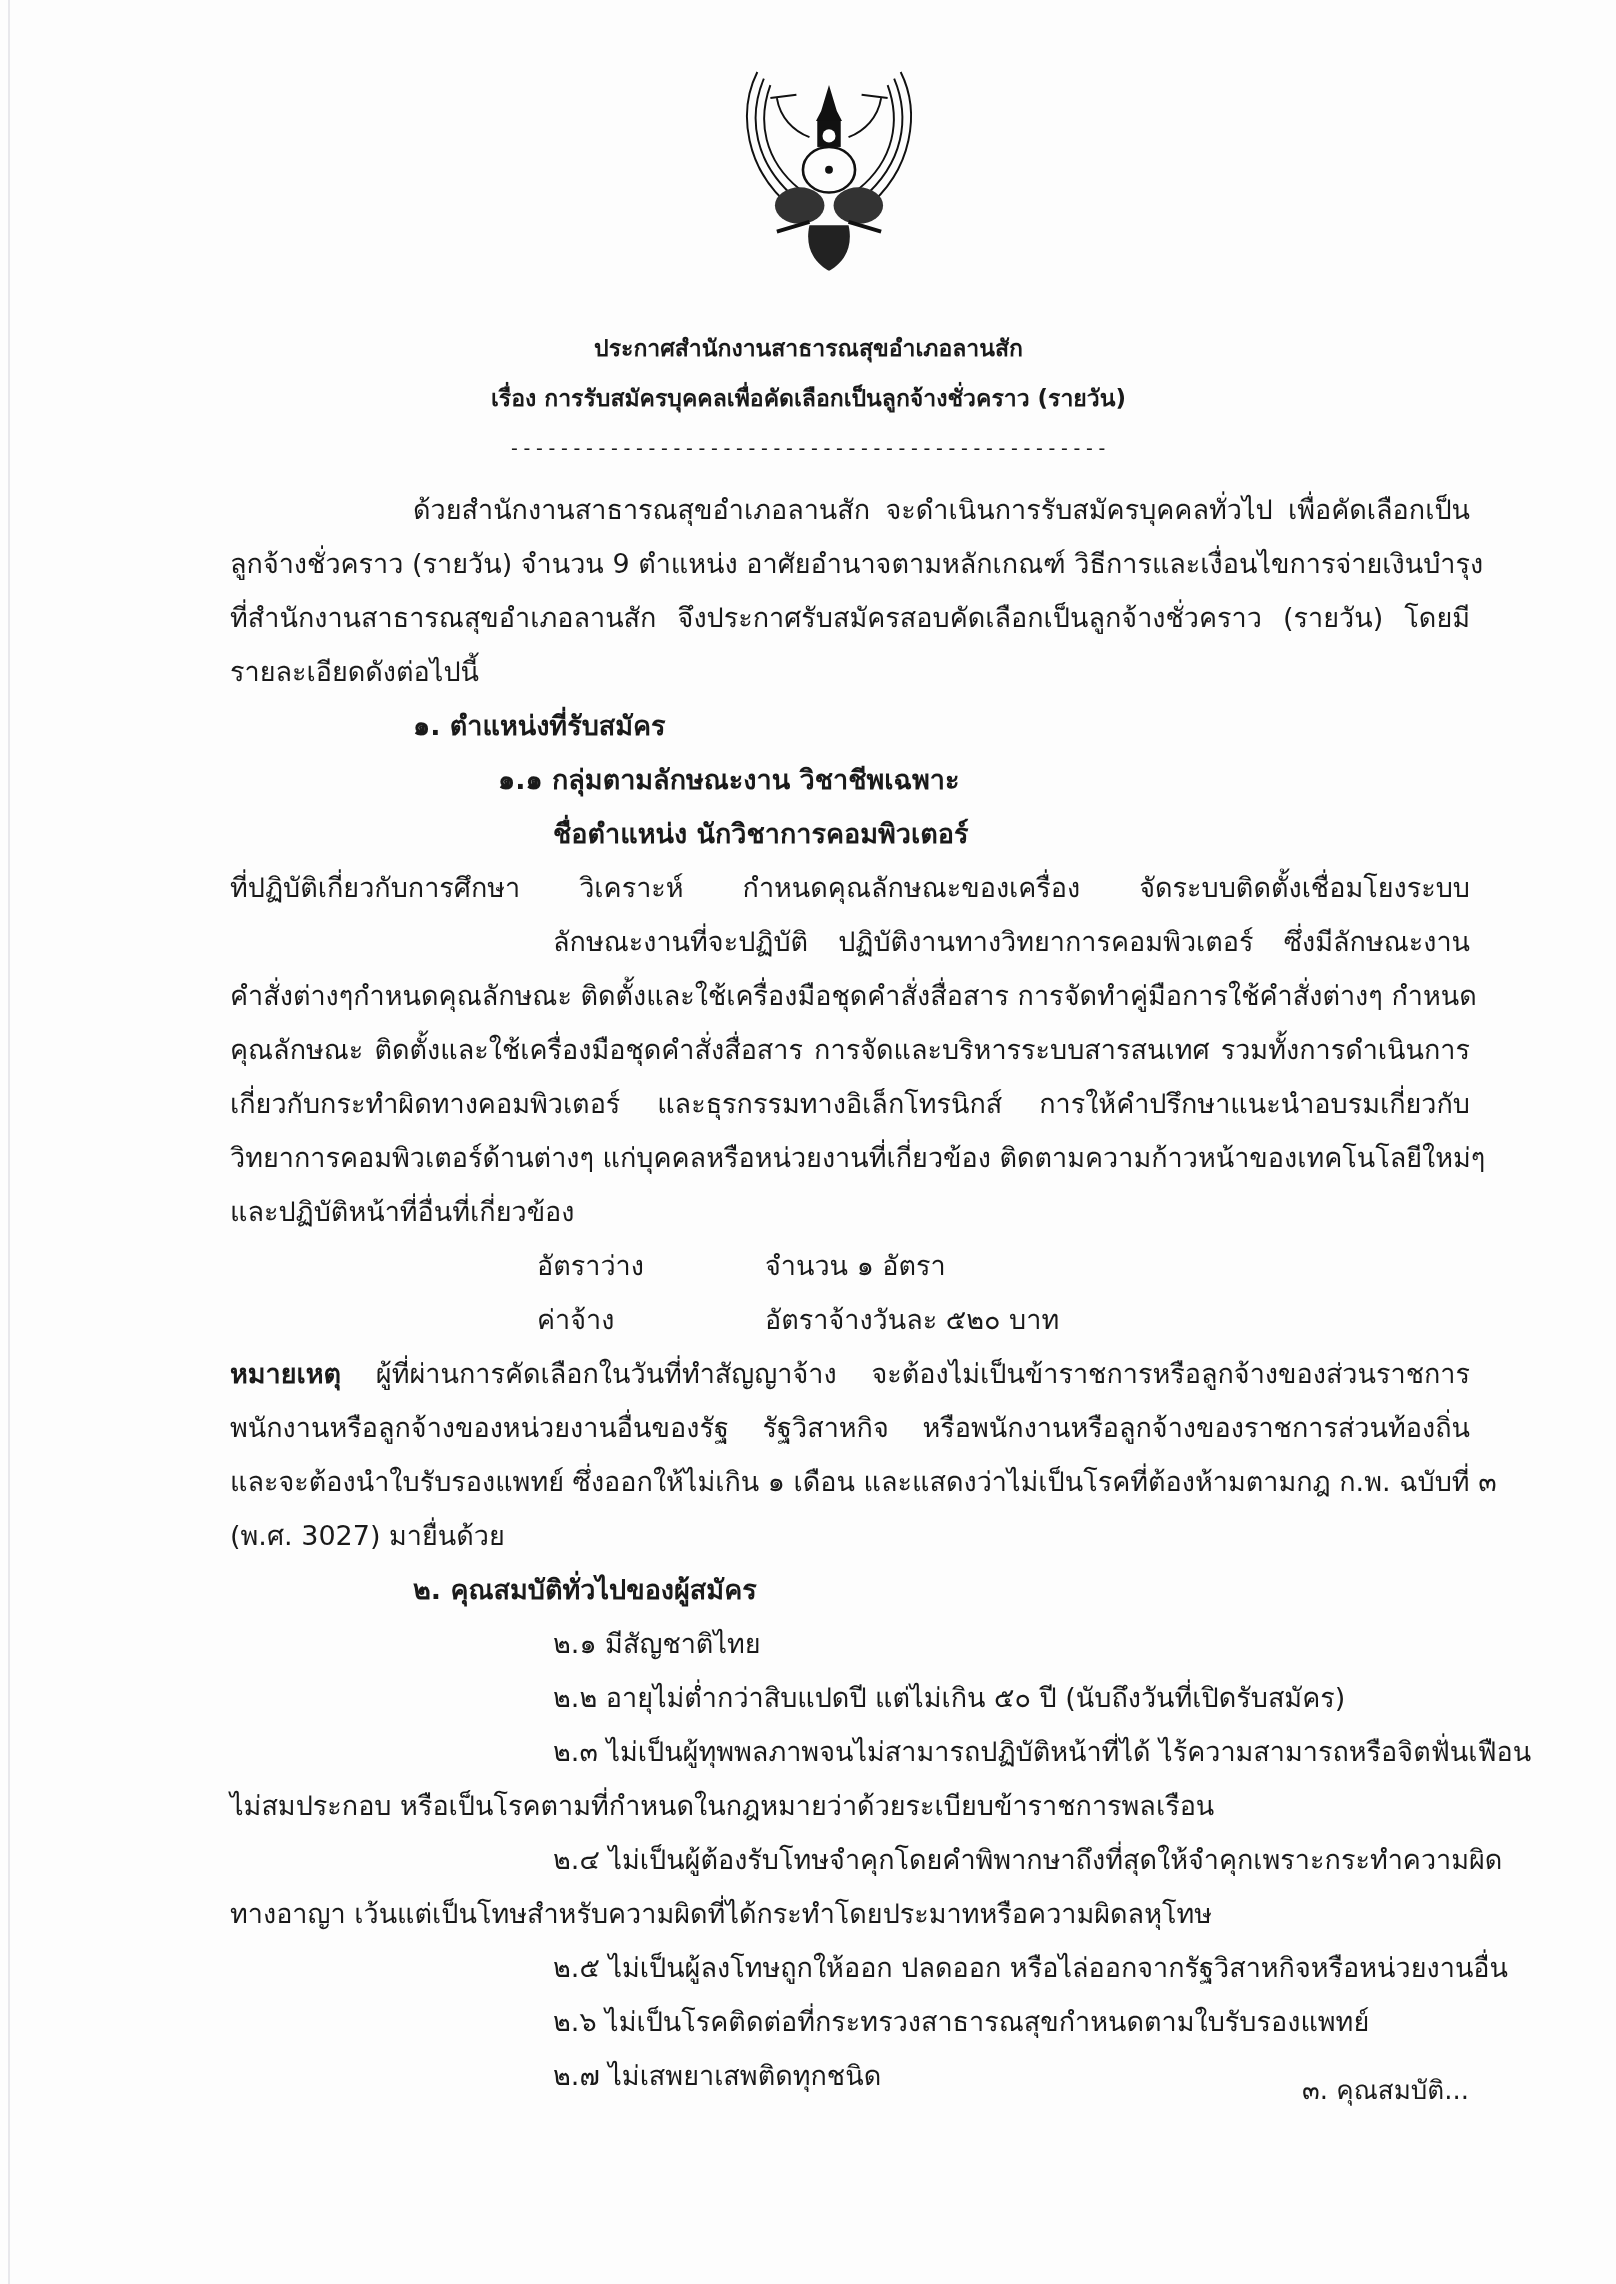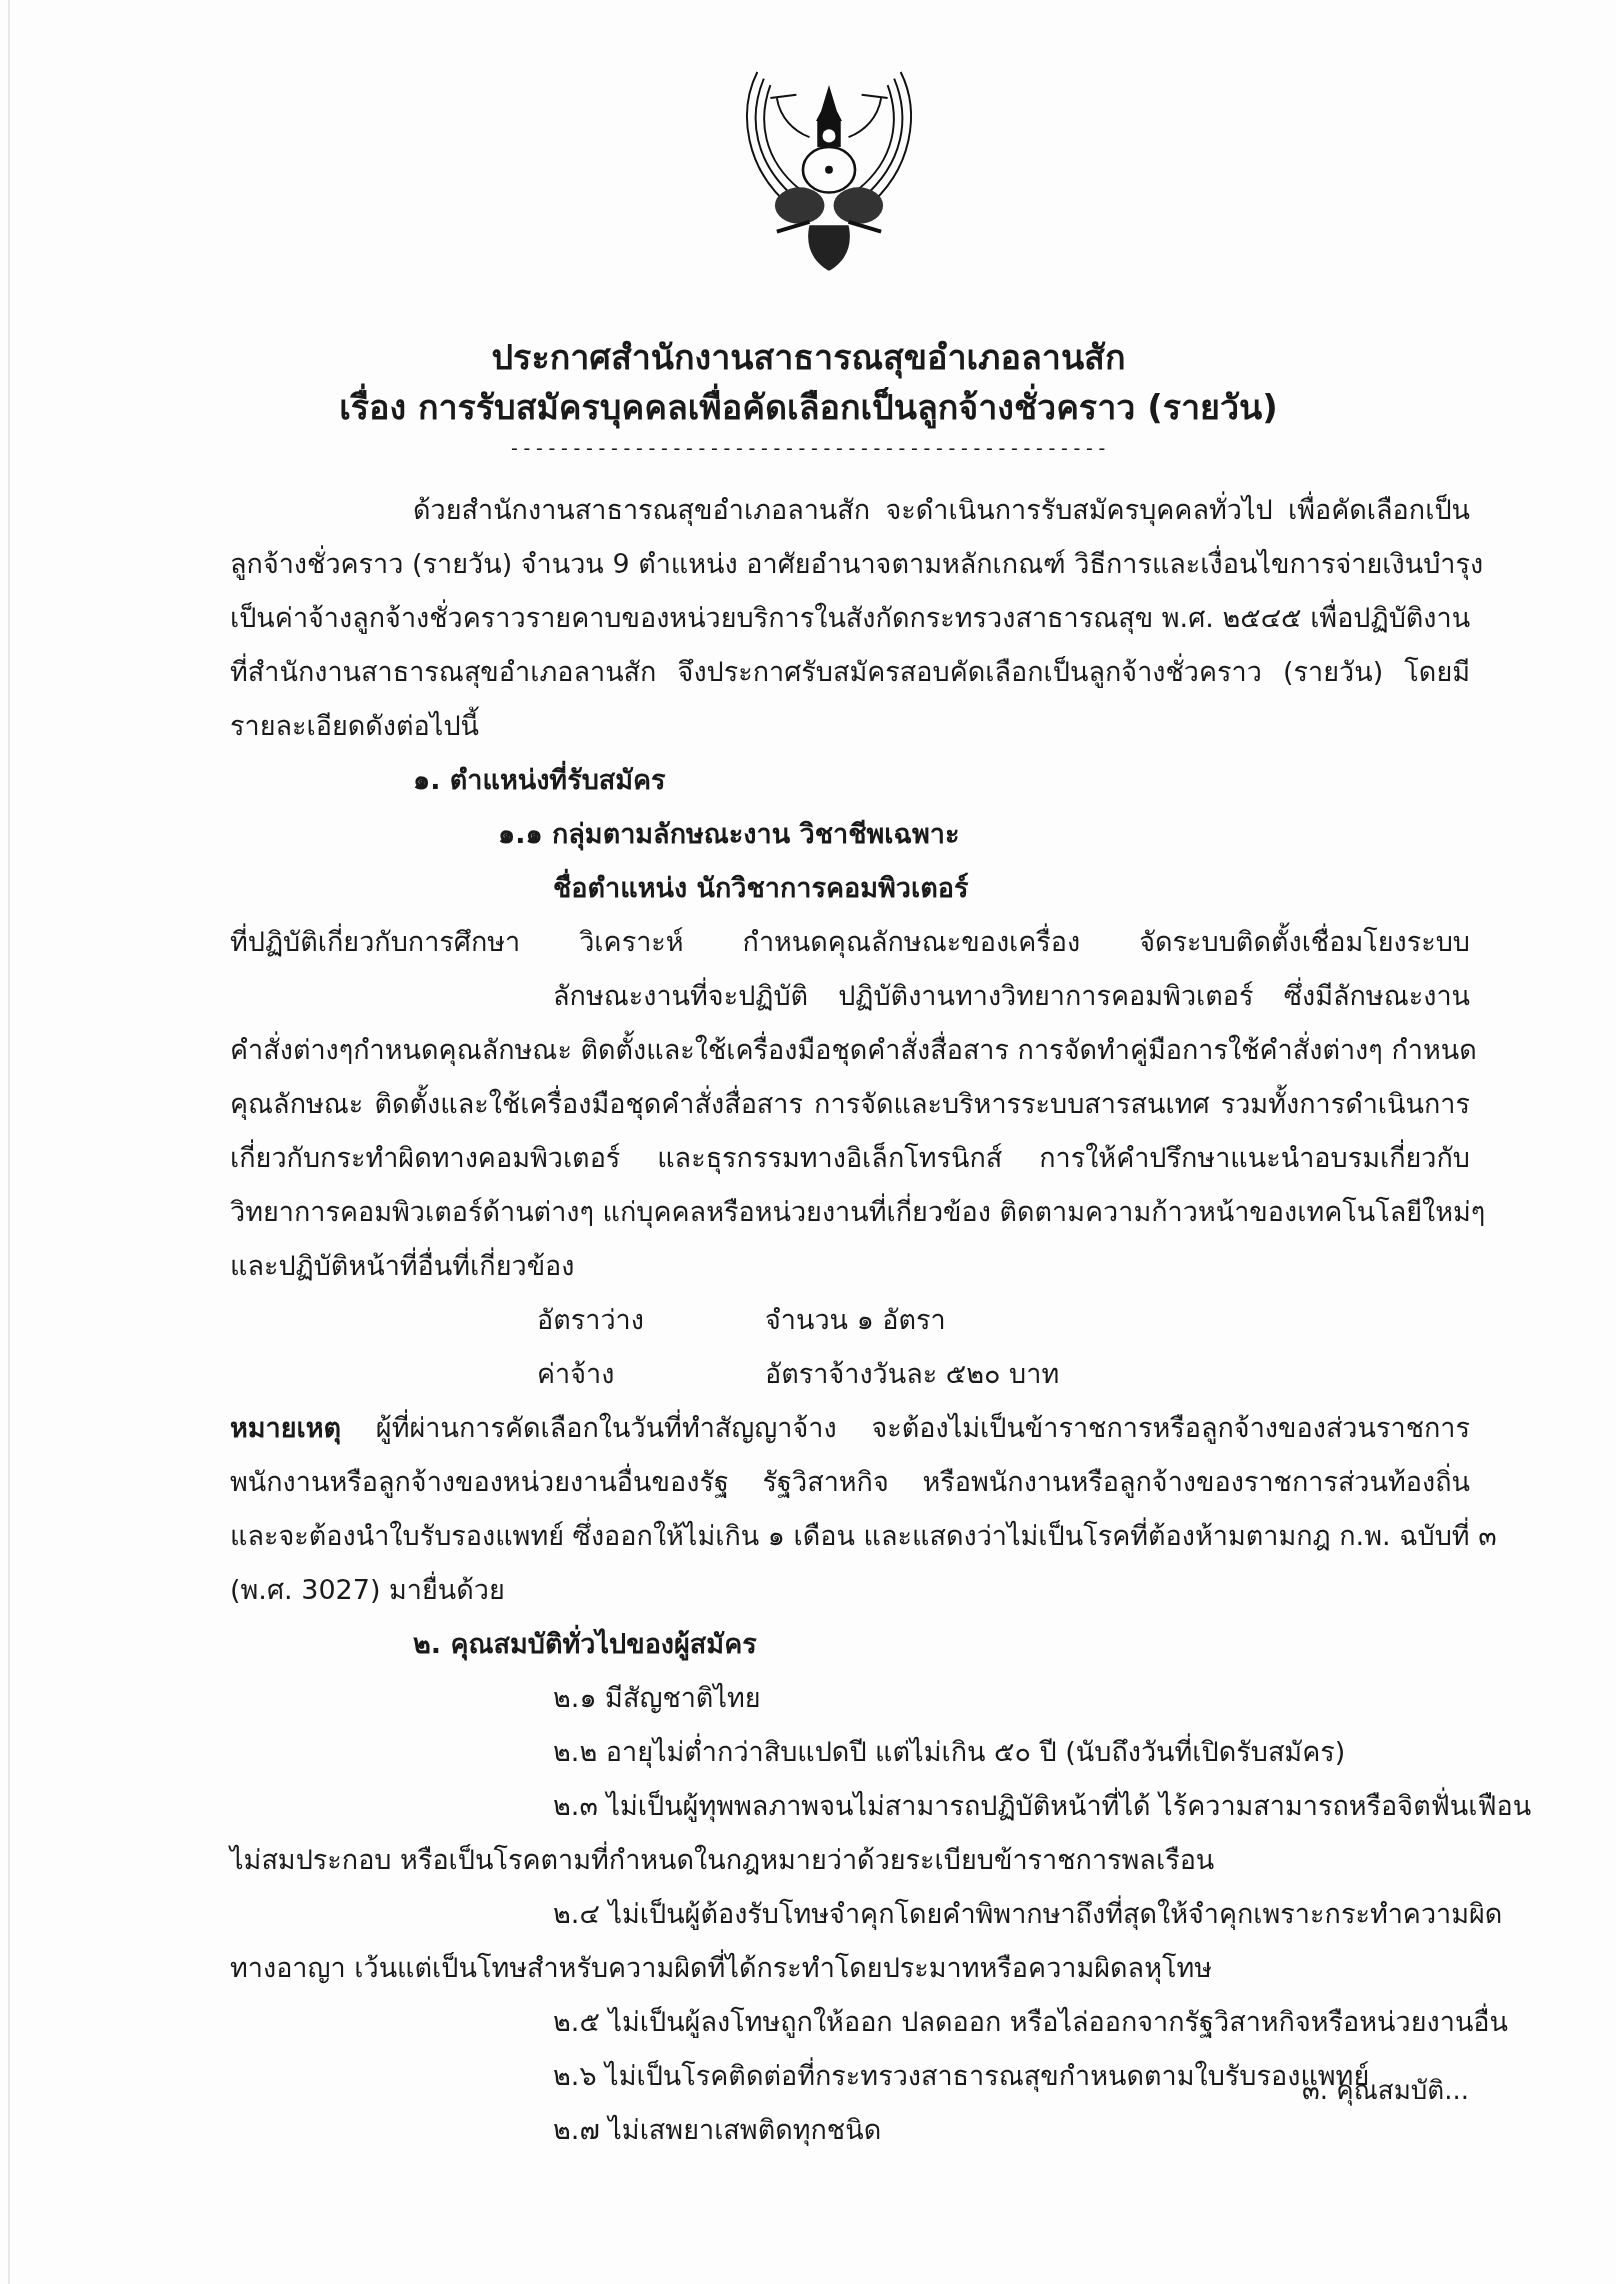--- a/index.html
+++ b/index.html
@@ -1,21 +1,21 @@
 <!DOCTYPE html>
 <html style="font-size:10.4px"><head>
 <meta charset="utf-8">
 <style>
   html, body { margin: 0; padding: 0; background: #ffffff; }
   body { width: 1617px; height: 2284px; position: relative; overflow: hidden;
          font-family: "DejaVu Sans", "Liberation Sans", sans-serif; color: #1a1a1a; }
   .page { position: absolute; left: 0; top: 0; width: 1617px; height: 2284px; background: #fdfdfd; }
   .left-edge { position: absolute; left: 7.8px; top: 0; width: 2px; height: 2284px; background: #e8e8ec; }
   .emblem { position: absolute; left: 731px; top: 59px; width: 196px; height: 215px; }
-  .title { position: absolute; left: 0; width: 1617px; text-align: center; font-weight: bold; font-size: 34px; }
+  .title { position: absolute; left: 0; width: 1617px; text-align: center; font-weight: bold; font-size: 23px; }
   .t1 { top: 330px; }
   .t2 { top: 380px; }
   .dash { position: absolute; top: 437px; left: 0; width: 1617px; text-align: center;
           font-size: 19.6px; letter-spacing: 0.7px; font-family: "DejaVu Sans Mono", monospace; }
   .body-text { position: absolute; left: 230px; width: 1240px; font-size: 27px; line-height: 54px; }
   .line { white-space: nowrap; height: 54px; overflow: visible; text-align: justify; }
   .just { text-align-last: justify; }
   .b { font-weight: bold; }
   .ind1 { padding-left: 183px; }
   .ind2 { padding-left: 268px; }
@@ -62,21 +62,20 @@
   </svg>
 
   <div class="title t1">ประกาศสำนักงานสาธารณสุขอำเภอลานสัก</div>
   <div class="title t2">เรื่อง การรับสมัครบุคคลเพื่อคัดเลือกเป็นลูกจ้างชั่วคราว (รายวัน)</div>
   <div class="dash">------------------------------------------------</div>
 
   <div class="body-text" style="top:483px;">
 
     <div class="line just ind1">ด้วยสำนักงานสาธารณสุขอำเภอลานสัก จะดำเนินการรับสมัครบุคคลทั่วไป เพื่อคัดเลือกเป็น</div>
     <div class="line just">ลูกจ้างชั่วคราว (รายวัน) จำนวน 9 ตำแหน่ง อาศัยอำนาจตามหลักเกณฑ์ วิธีการและเงื่อนไขการจ่ายเงินบำรุง</div>
-    <div class="line just">เป็นค่าจ้างลูกจ้างชั่วคราวรายคาบของหน่วยบริการในสังกัดกระทรวงสาธารณสุข พ.ศ. ๒๕๔๕ เพื่อปฏิบัติงาน</div>
     <div class="line just">ที่สำนักงานสาธารณสุขอำเภอลานสัก จึงประกาศรับสมัครสอบคัดเลือกเป็นลูกจ้างชั่วคราว (รายวัน) โดยมี</div>
     <div class="line">รายละเอียดดังต่อไปนี้</div>
 
     <div class="line b ind1">๑. ตำแหน่งที่รับสมัคร</div>
     <div class="line b ind2">๑.๑ กลุ่มตามลักษณะงาน วิชาชีพเฉพาะ</div>
     <div class="line b ind3">ชื่อตำแหน่ง นักวิชาการคอมพิวเตอร์</div>
     <div class="line just">ที่ปฏิบัติเกี่ยวกับการศึกษา วิเคราะห์ กำหนดคุณลักษณะของเครื่อง จัดระบบติดตั้งเชื่อมโยงระบบ</div>
     <div class="line just ind3">ลักษณะงานที่จะปฏิบัติ ปฏิบัติงานทางวิทยาการคอมพิวเตอร์ ซึ่งมีลักษณะงาน</div>
     <div class="line just">คำสั่งต่างๆกำหนดคุณลักษณะ ติดตั้งและใช้เครื่องมือชุดคำสั่งสื่อสาร การจัดทำคู่มือการใช้คำสั่งต่างๆ กำหนด</div>
     <div class="line just">คุณลักษณะ ติดตั้งและใช้เครื่องมือชุดคำสั่งสื่อสาร การจัดและบริหารระบบสารสนเทศ รวมทั้งการดำเนินการ</div>

